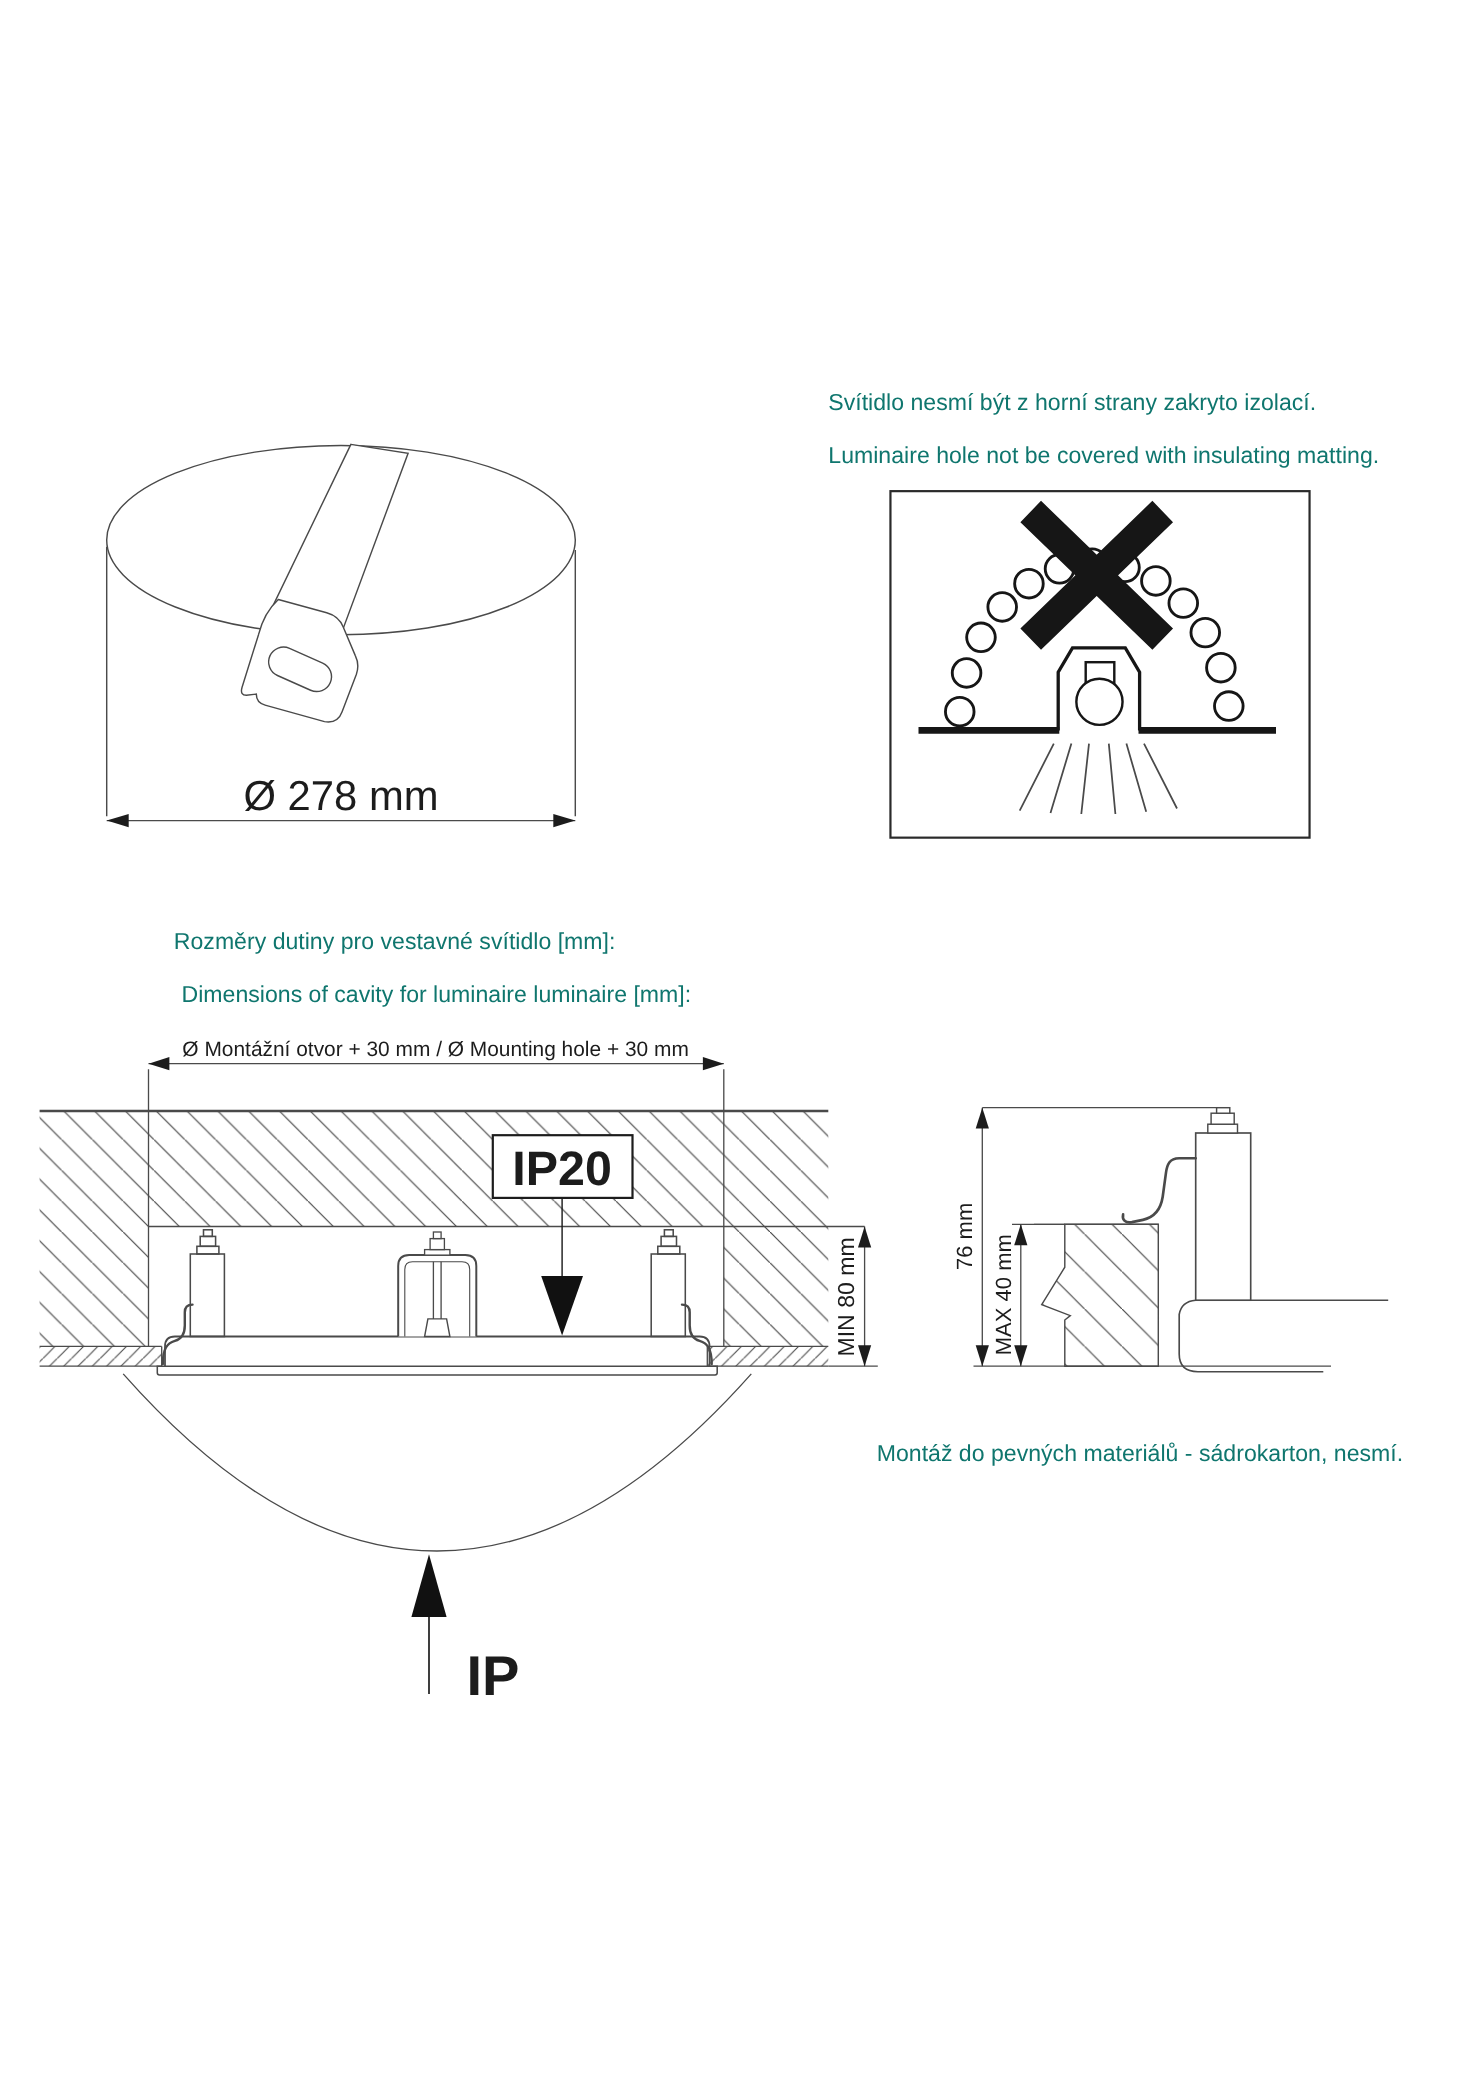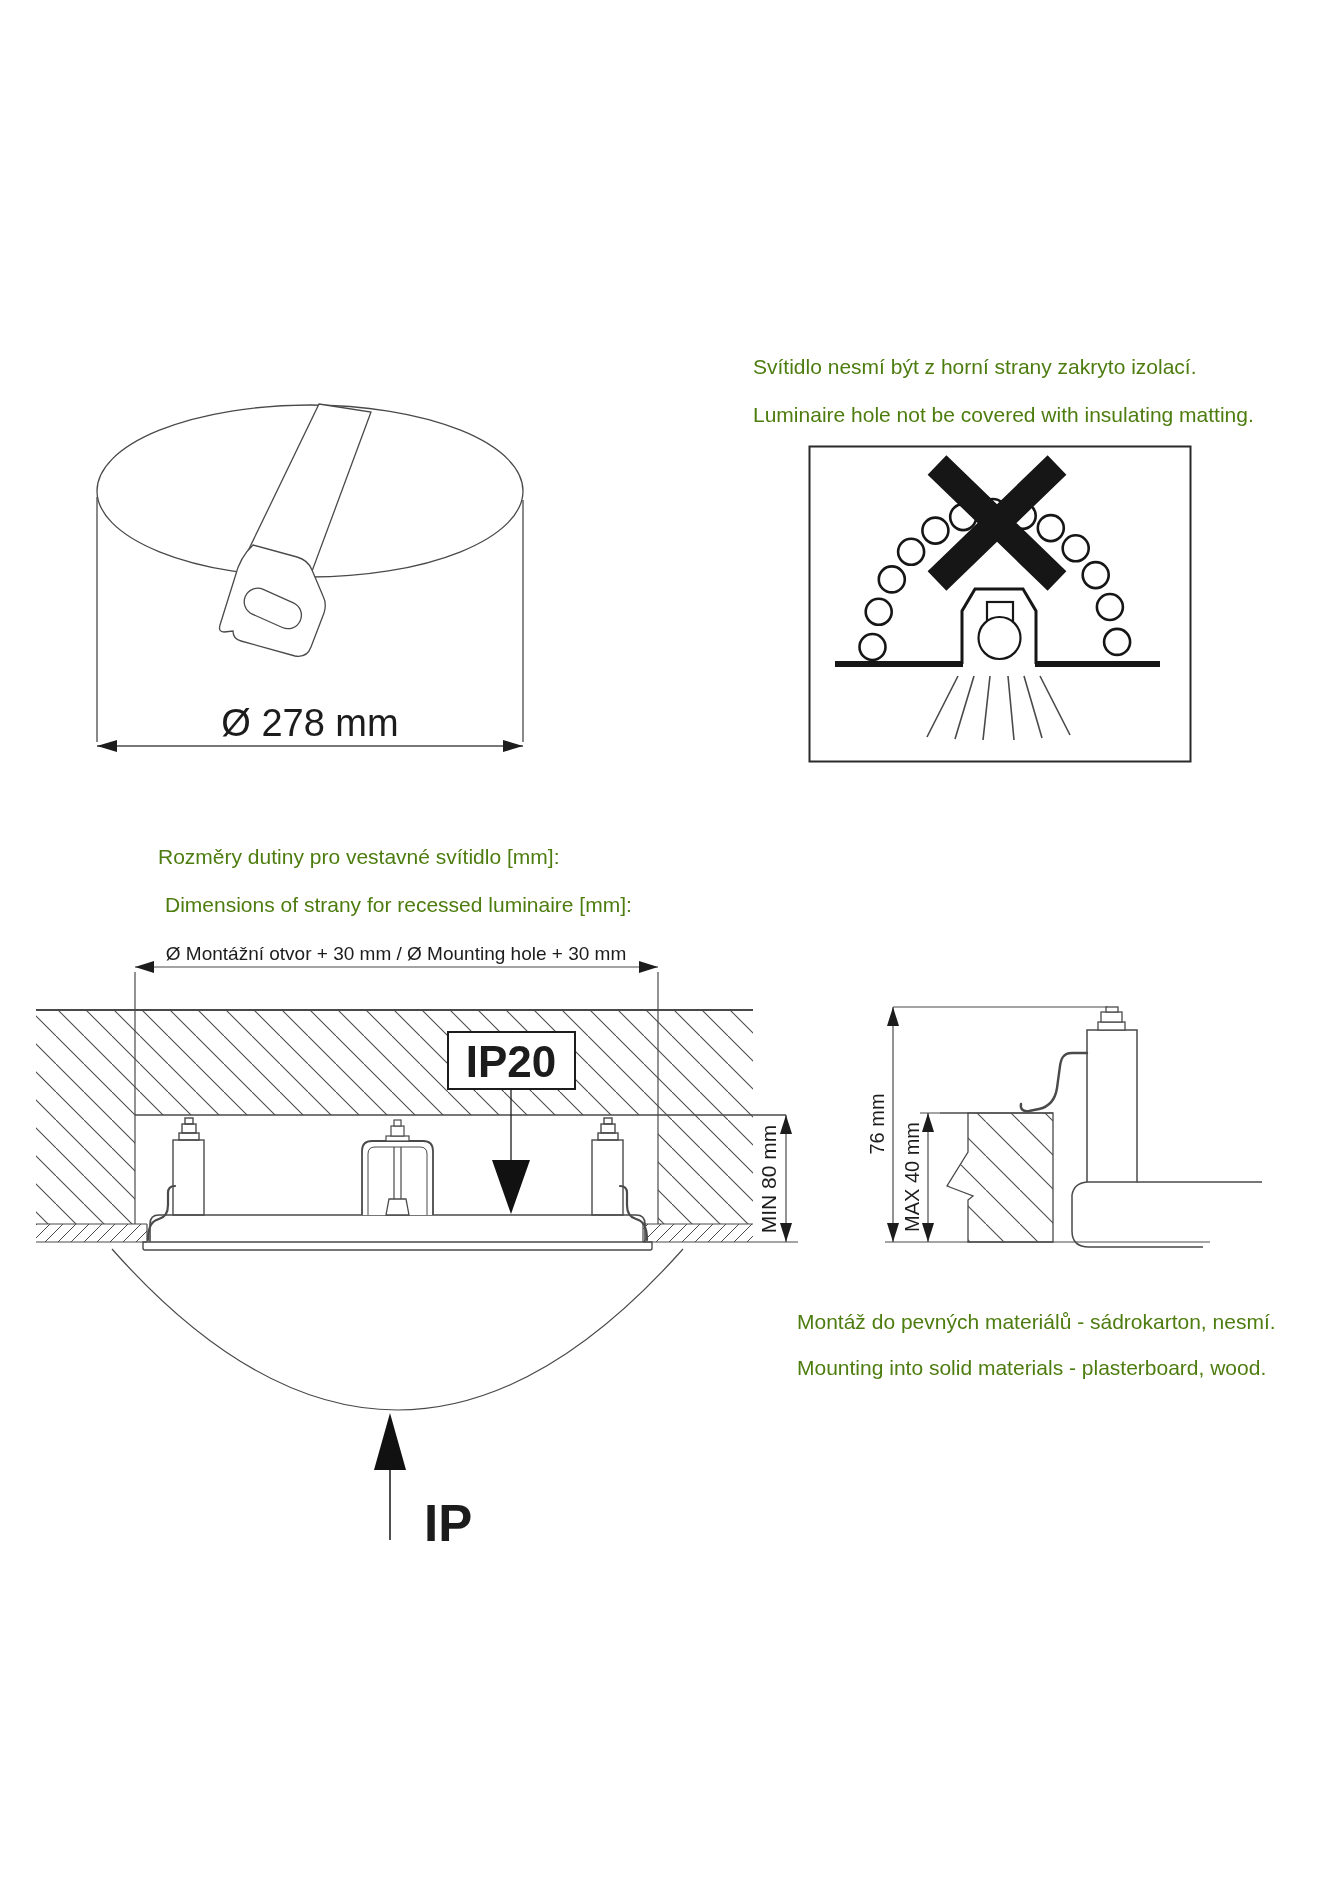--- a/index.html
+++ b/index.html
@@ -1,18 +1,18 @@
 <!DOCTYPE html>
 <html><head>
 <meta charset="utf-8">
 <style>
   html,body{margin:0;padding:0;background:#fff;}
   .page{position:relative;width:1341px;height:1900px;background:#ffffff;overflow:hidden;
         font-family:"Liberation Sans", sans-serif;color:#1c1c1c;}
-  .note{position:absolute;font-size:21px;line-height:24px;color:#4d7c0f;white-space:nowrap;}
+  .note{position:absolute;font-size:21px;line-height:24px;color:#0f766e;white-space:nowrap;}
   svg{position:absolute;overflow:visible;}
   svg text{font-family:"Liberation Sans", sans-serif;fill:#1c1c1c;}
   .thin{stroke:#4a4a4a;fill:none;}
 </style>
 </head>
 <body>
 
 <div class="page">
 
   <svg style="left:60px;top:395px" width="490" height="370" viewBox="60 395 490 370">
@@ -52,21 +52,21 @@
     </g>
     <path fill="#fff" stroke="#161616" stroke-width="3" d="M154,219 V166 L167,144 H215 L228,166 V219"></path>
     <rect x="179" y="157" width="26" height="19" fill="#fff" stroke="#161616" stroke-width="2.2"></rect>
     <circle cx="191.5" cy="193" r="21" fill="#fff" stroke="#161616" stroke-width="2.2"></circle>
     <path d="M27,219 H155 M227,219 H352" stroke="#161616" stroke-width="6"></path>
     <path stroke="#4a4a4a" stroke-width="1.6" d="M150,231 L119,292 M166,231 L147,294 M182,231 L175,295 M200,231 L206,295 M216,231 L234,293 M232,231 L262,290"></path>
     <path d="M129,20 L249,136 M249,20 L129,136" stroke="#161616" stroke-width="27"></path>
   </svg>
 
   <div class="note" style="left:158px;top:845px">Rozměry dutiny pro vestavné svítidlo [mm]:</div>
-  <div class="note" style="left:165px;top:893px">Dimensions of strany for recessed luminaire [mm]:</div>
+  <div class="note" style="left:165px;top:893px">Dimensions of cavity for luminaire luminaire [mm]:</div>
 
   <svg style="left:30px;top:935px" width="775" height="612" viewBox="30 935 775 612">
     <defs>
       <pattern id="hatchBack" patternUnits="userSpaceOnUse" width="28" height="28">
         <path d="M0,0 L28,28" stroke="#4a4a4a" stroke-width="1.1"></path>
       </pattern>
       <pattern id="hatchFwd" patternUnits="userSpaceOnUse" width="13" height="13">
         <path d="M0,13 L13,0" stroke="#4a4a4a" stroke-width="1"></path>
       </pattern>
       <pattern id="hatchWood" patternUnits="userSpaceOnUse" width="34" height="34">
@@ -160,15 +160,14 @@
       <rect x="1098" y="1022" width="27" height="8" fill="#fff" stroke-width="1.3"></rect>
       <rect x="1101" y="1012" width="21" height="10" fill="#fff" stroke-width="1.3"></rect>
       <rect x="1106" y="1007" width="12" height="5" fill="#fff" stroke-width="1.3"></rect>
       <path stroke-width="2.4" stroke-linecap="round" d="M1087,1053 H1072 C1063,1053 1061,1059 1060,1066 L1057,1088 C1055,1101 1048,1107 1039,1109 L1029,1111 C1023,1112 1020,1109 1021,1104"></path>
       <path stroke-width="1.5" d="M1137,1182 H1262"></path>
       <path stroke-width="1.5" d="M1087,1182 Q1074,1183 1072,1195 V1231 Q1072,1247 1089,1247 H1203"></path>
     </g>
   </svg>
 
   <div class="note" style="left:797px;top:1310px">Montáž do pevných materiálů - sádrokarton, nesmí.</div>
-  <div class="note" style="left:797px;top:1356px">Mounting into solid materials - plasterboard, wood.</div>
 
 </div>
 
 </body></html>

